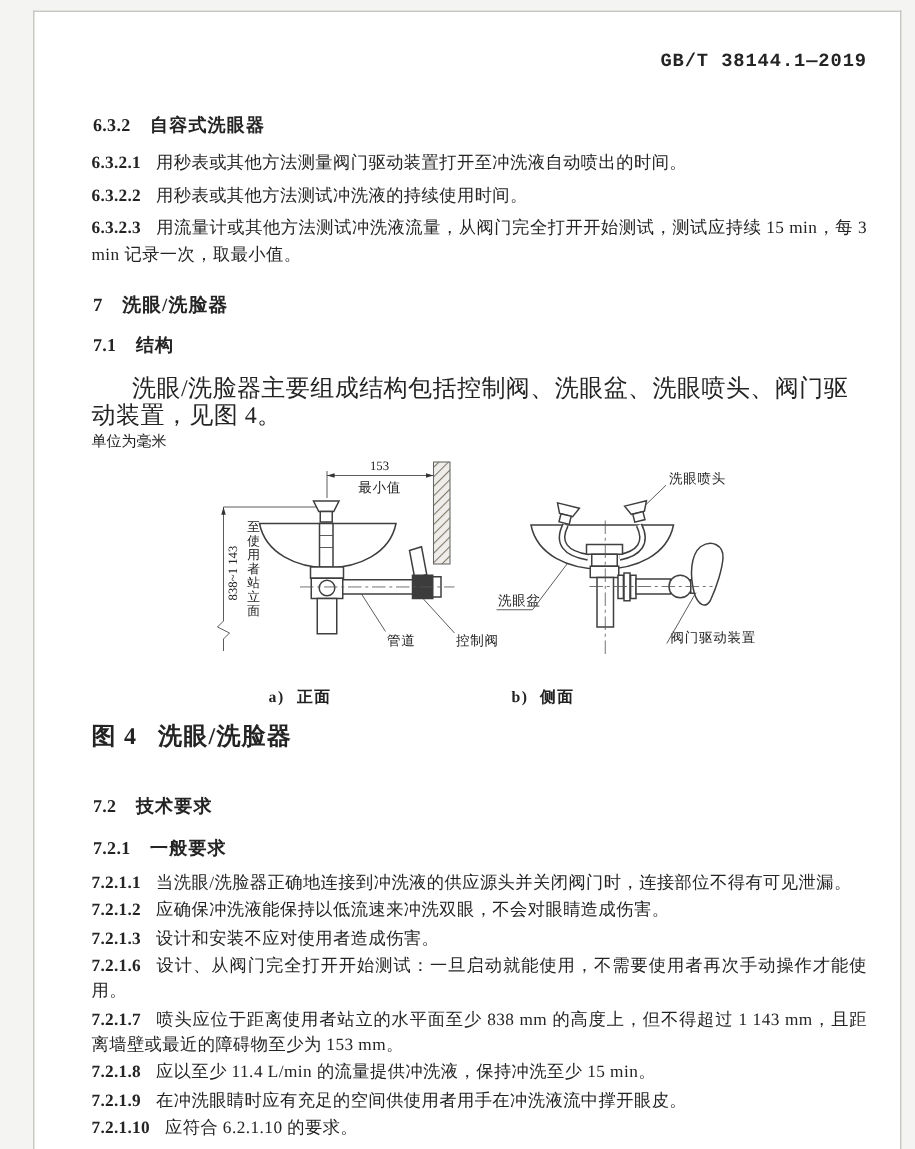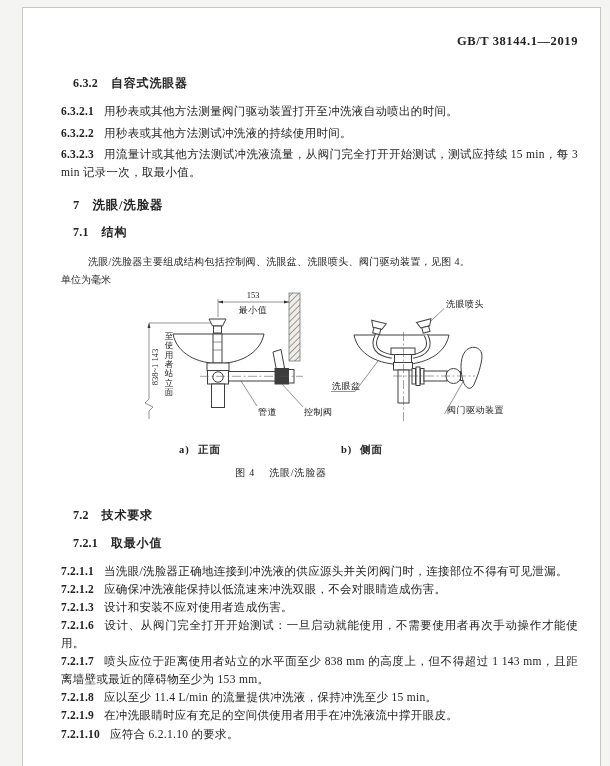--- a/index.html
+++ b/index.html
@@ -9,40 +9,40 @@
     font-family:"Liberation Serif","DejaVu Serif",serif;
     color:#242424;
   }
   .page{
     position:absolute;left:22px;top:7px;width:579px;height:1000px;
     background:#fff;border:1px solid #c7c7c4;border-bottom:none;
     box-sizing:border-box;padding:26px 22px 0 38px;
   }
   .doc-header{
     text-align:right;font-weight:bold;font-size:12.5px;letter-spacing:.6px;
-    height:15px;line-height:15px;
+    height:15px;line-height:15px;font-family:Liberation Mono, monospace;
   }
-  .hsub,.hmain{margin:12px;font-size:12px;font-weight:bold;letter-spacing:.8px;line-height:15px}
+  .hsub,.hmain{margin:1px;font-size:12px;font-weight:bold;letter-spacing:.8px;line-height:15px}
   .hmain{font-size:12.5px}
   .hnum{margin-right:13px;letter-spacing:.2px}
   .h632{margin-top:27px}
   .h7{margin-top:17px}
   .h71{margin-top:12px}
   .h72{margin-top:28px}
   .h721{margin-top:13px}
   .clause{margin:0;font-size:11.5px;text-align:justify;letter-spacing:.3px}
   .ca{line-height:17.5px;margin-bottom:4px}
   .ca:first-of-type{margin-top:10px}
   .cb{line-height:17.5px;margin-bottom:.8px}
   .cnum{font-weight:bold;margin-right:10px;letter-spacing:.2px}
-  .para{margin:13px 0 0 0;font-size:10px;line-height:17.5px;text-indent:27px;letter-spacing:.3px}
+  .para{margin:13px 0 0 0;font-size:16px;line-height:17.5px;text-indent:27px;letter-spacing:.3px}
   .unit-note{margin-top:2px;font-size:10px;text-align:left;padding-right:96px;height:13px;line-height:13px}
   .figure-wrap{margin:2px 0 0 0;position:relative}
   .fig-svg{display:block;margin-left:72px}
-  .fig-caption{margin-top:4px;width:440px;text-align:center;font-weight:normal;font-size:10px;letter-spacing:.8px}
+  .fig-caption{margin-top:4px;width:440px;font-weight:bold;font-size:16px;letter-spacing:.8px}
   .fig-caption .gap{margin-left:14px}
   .mt8{margin-top:8px}
   .fill{fill:#fff;stroke:#3f3f3f;stroke-width:1}
   .thin{stroke:#4a4a4a;stroke-width:.6;fill:none}
   .cl{stroke:#555;stroke-width:.55;stroke-dasharray:9 2.5 2 2.5;fill:none}
   .dk{fill:#3c3c3c;stroke:#3c3c3c}
   text.flabel{font-size:9px;fill:#222;letter-spacing:.5px;font-family:"Liberation Serif","DejaVu Serif",serif}
   text.fdim{font-size:8.5px;fill:#222;font-family:"Liberation Serif","DejaVu Serif",serif}
   text.vt tspan{text-anchor:middle}
   text.fcap{font-size:10.5px;font-weight:bold;fill:#222;letter-spacing:1px;font-family:"Liberation Serif","DejaVu Serif",serif}
@@ -182,21 +182,21 @@
 
   <div class="fig-caption">
     <span>图 4</span><span class="gap">洗眼/洗脸器</span>
   </div>
 
   <h3 class="hsub h72">
     <span class="hnum">7.2</span><span>技术要求</span>
   </h3>
 
   <h3 class="hsub h721">
-    <span class="hnum">7.2.1</span><span>取最小值</span>
+    <span class="hnum">7.2.1</span><span>一般要求</span>
   </h3>
 
   <p class="clause cb mt8">
     <span class="cnum">7.2.1.1</span><span class="ctext">当洗眼/洗脸器正确地连接到冲洗液的供应源头并关闭阀门时，连接部位不得有可见泄漏。</span>
   </p>
   <p class="clause cb">
     <span class="cnum">7.2.1.2</span><span class="ctext">应确保冲洗液能保持以低流速来冲洗双眼，不会对眼睛造成伤害。</span>
   </p>
   <p class="clause cb">
     <span class="cnum">7.2.1.3</span><span class="ctext">设计和安装不应对使用者造成伤害。</span>

